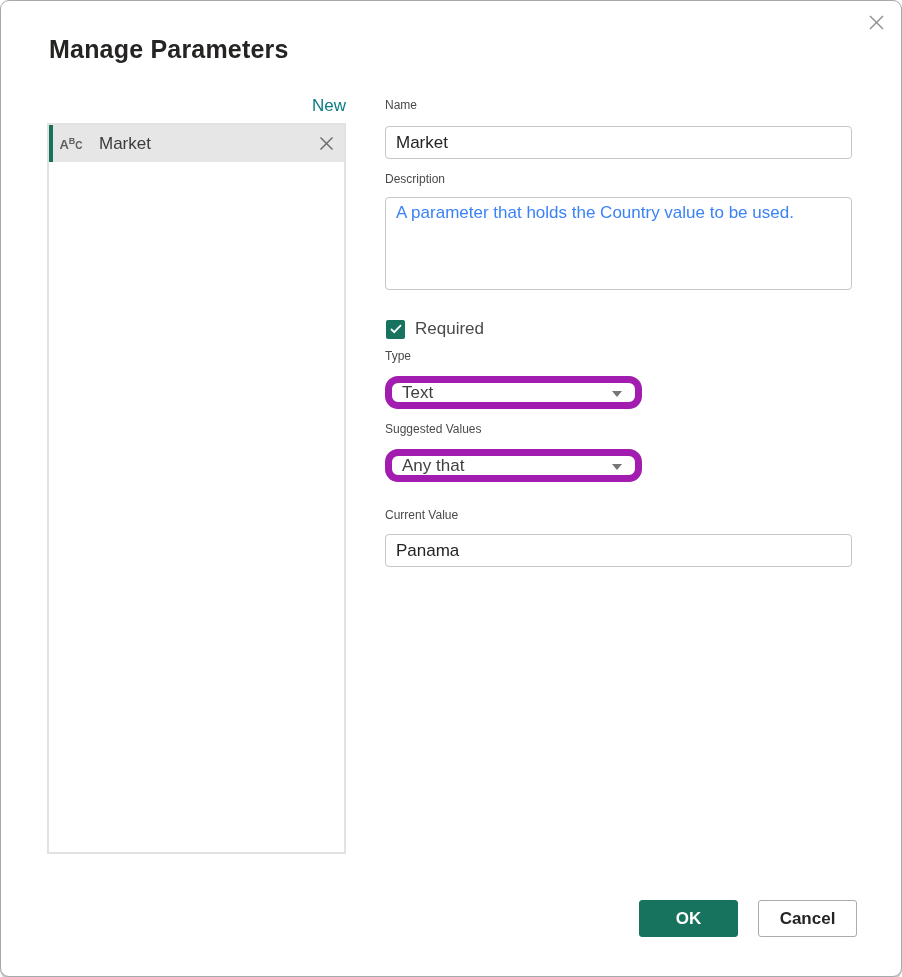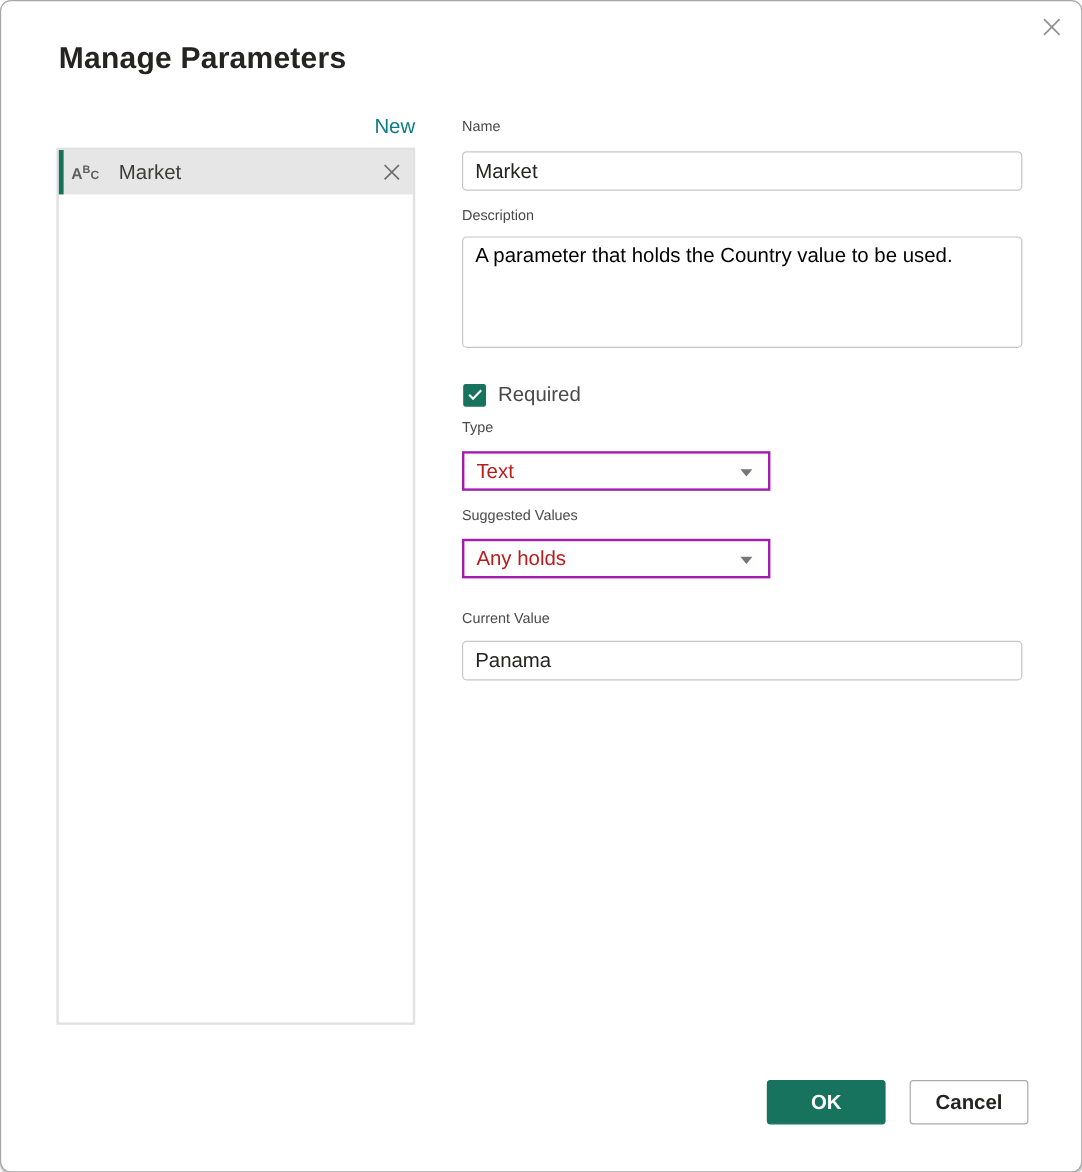--- a/index.html
+++ b/index.html
@@ -83,43 +83,43 @@
     border: 1px solid #c6c6c6; border-radius: 4px;
     padding: 0 10px;
     font-family: inherit; font-size: 17px; color: #252423;
     background: #ffffff;
     outline: none;
   }
   .textarea-input {
     position: absolute; left: 384px; width: 467px; height: 93px;
     border: 1px solid #c6c6c6; border-radius: 4px;
     padding: 4px 10px;
-    font-family: inherit; font-size: 17px; color: #000000;
+    font-family: inherit; font-size: 17px; color: #3b82f6;
     background: #ffffff;
     resize: none; outline: none; line-height: 1.35;
   }
   .checkbox-row {
     position: absolute; left: 385px; top: 318px;
     display: flex; align-items: center;
     cursor: pointer;
   }
   .checkbox-box {
     width: 19px; height: 19px;
     background: #17725e; border-radius: 2px;
     display: flex; align-items: center; justify-content: center;
     flex: none;
   }
   .checkbox-label { margin-left: 10px; font-size: 17px; color: #4a4a4a; }
   .dropdown {
     position: absolute; left: 384px; width: 257px; height: 33px;
-    border: 2px solid #a21caf; border-radius: 0;
+    border: 7px solid #a21caf; border-radius: 13px;
     background: #ffffff;
     display: flex; align-items: center;
     padding: 0 10px;
-    font-size: 17px; color: #b91c1c;
+    font-size: 17px; color: #404040;
     cursor: pointer;
   }
   .caret {
     position: absolute; right: 13px; top: 50%;
     margin-top: -2px;
     width: 0; height: 0;
     border-left: 5px solid transparent;
     border-right: 5px solid transparent;
     border-top: 6px solid #767676;
   }
@@ -186,21 +186,21 @@
   </div>
 
   <div class="form-label" style="top: 348px;">Type</div>
   <div class="dropdown" style="top: 375px;">
     <span>Text</span>
     <span class="caret"></span>
   </div>
 
   <div class="form-label" style="top: 421px;">Suggested Values</div>
   <div class="dropdown" style="top: 448px;">
-    <span>Any holds</span>
+    <span>Any that</span>
     <span class="caret"></span>
   </div>
 
   <div class="form-label" style="top: 507px;">Current Value</div>
   <input class="text-input" style="top: 533px;" type="text" value="Panama">
 
   <div class="btn btn-cancel">Cancel</div>
   <div class="btn btn-ok">OK</div>
 
 </div>

